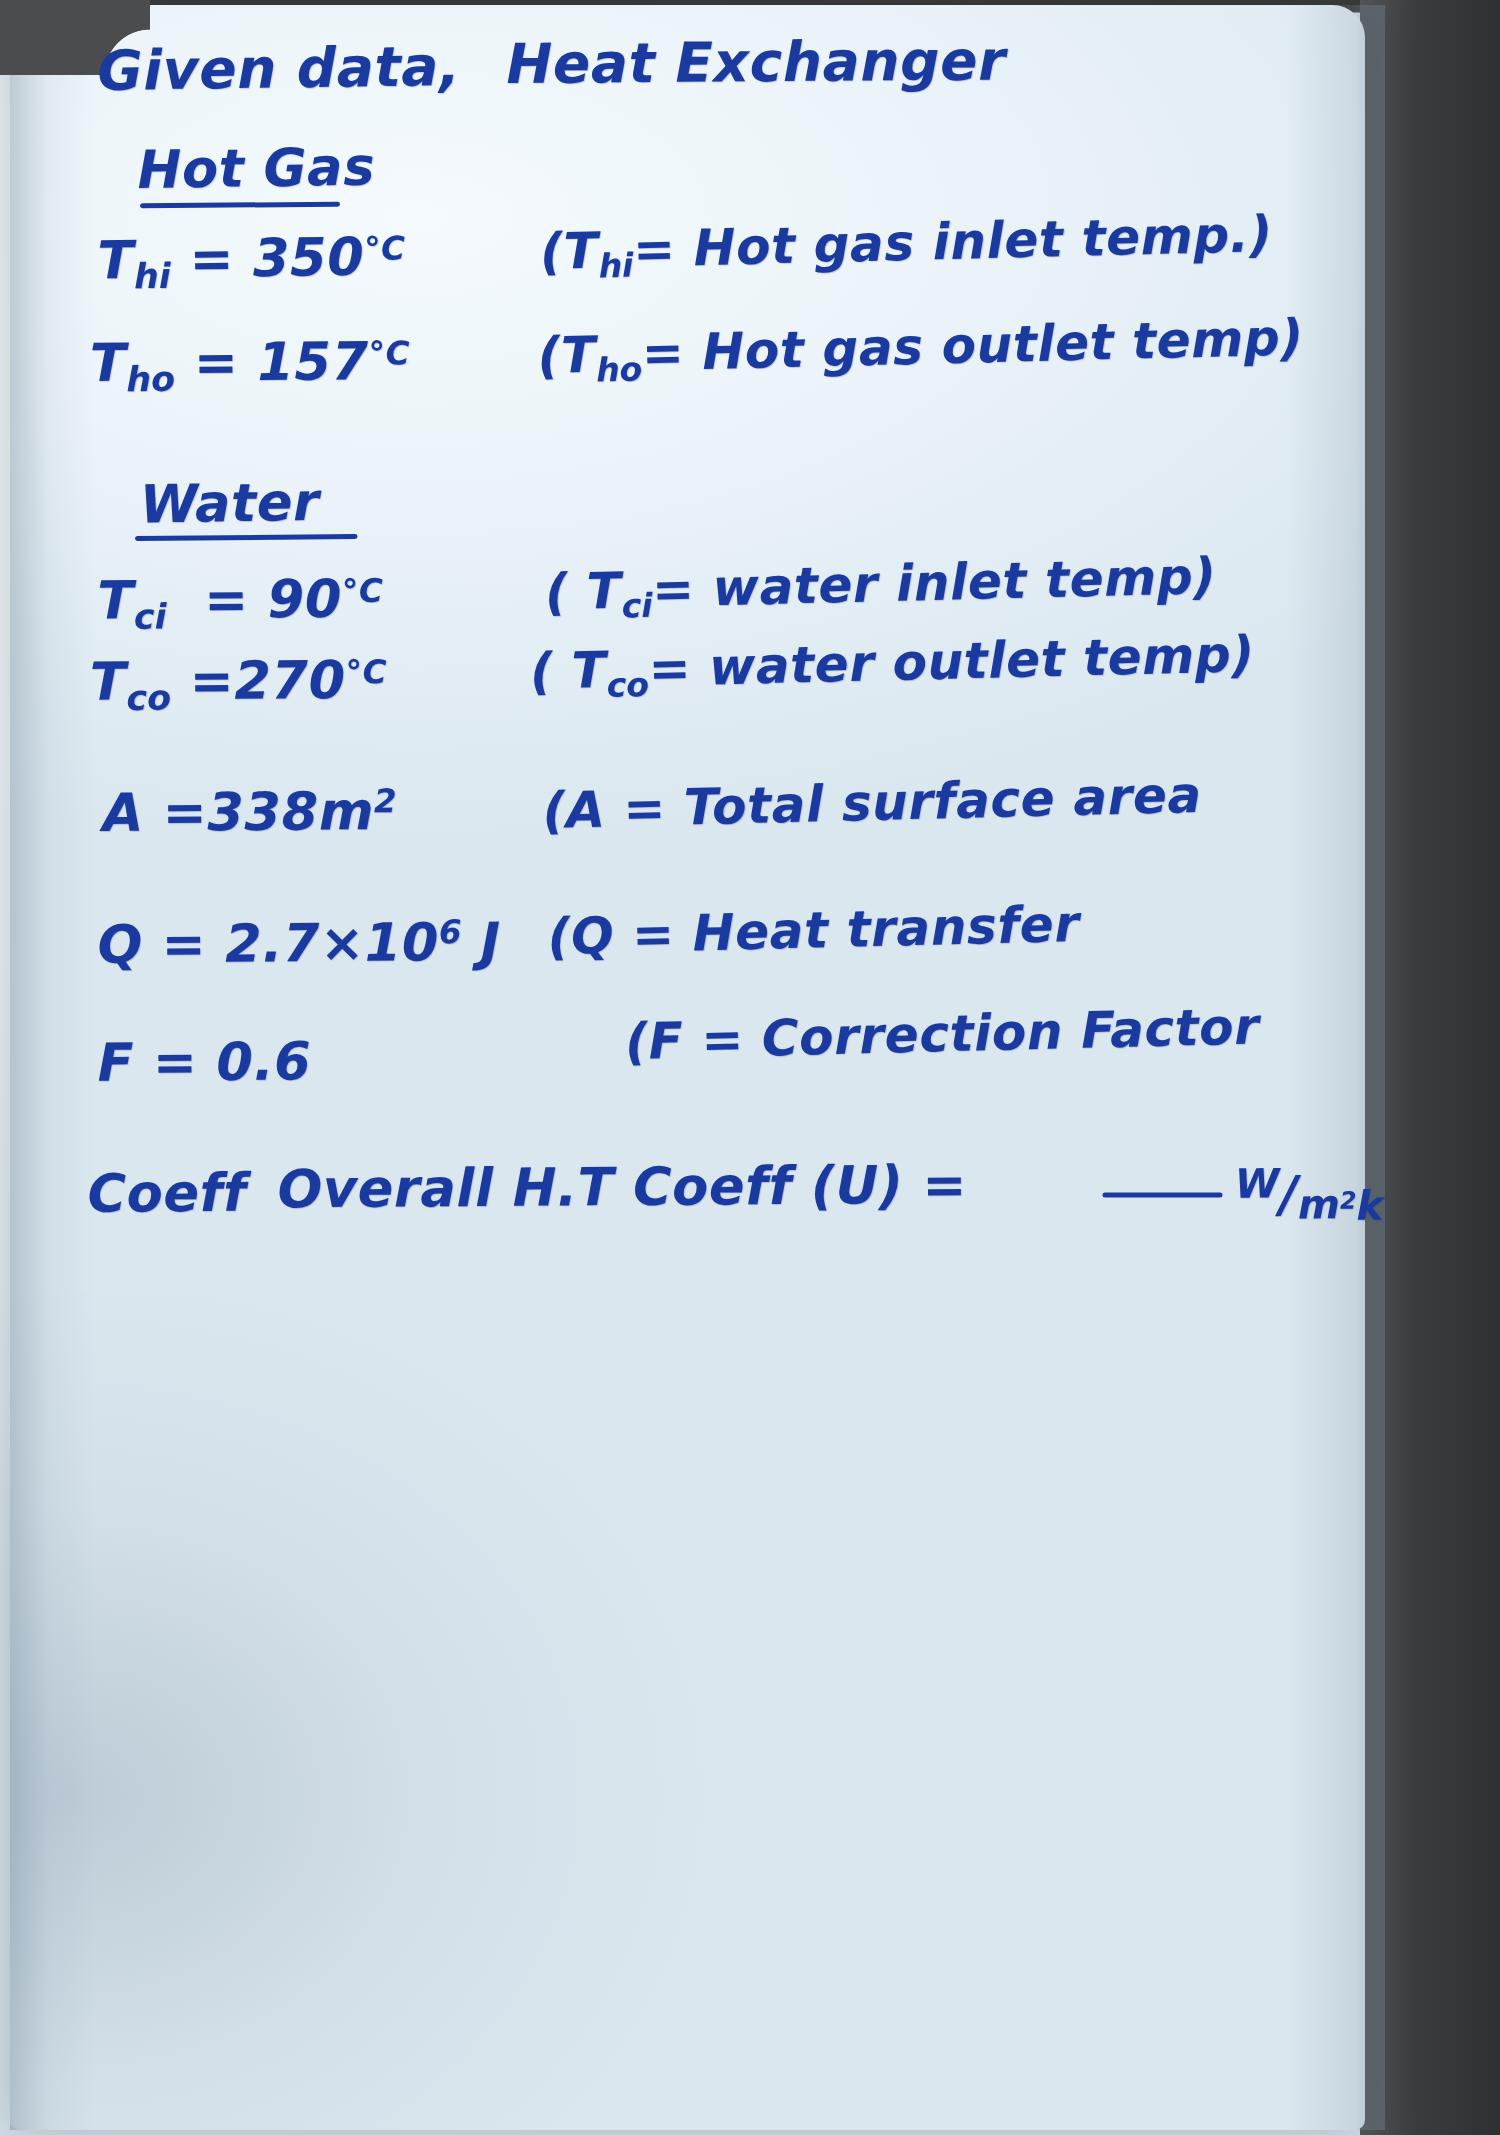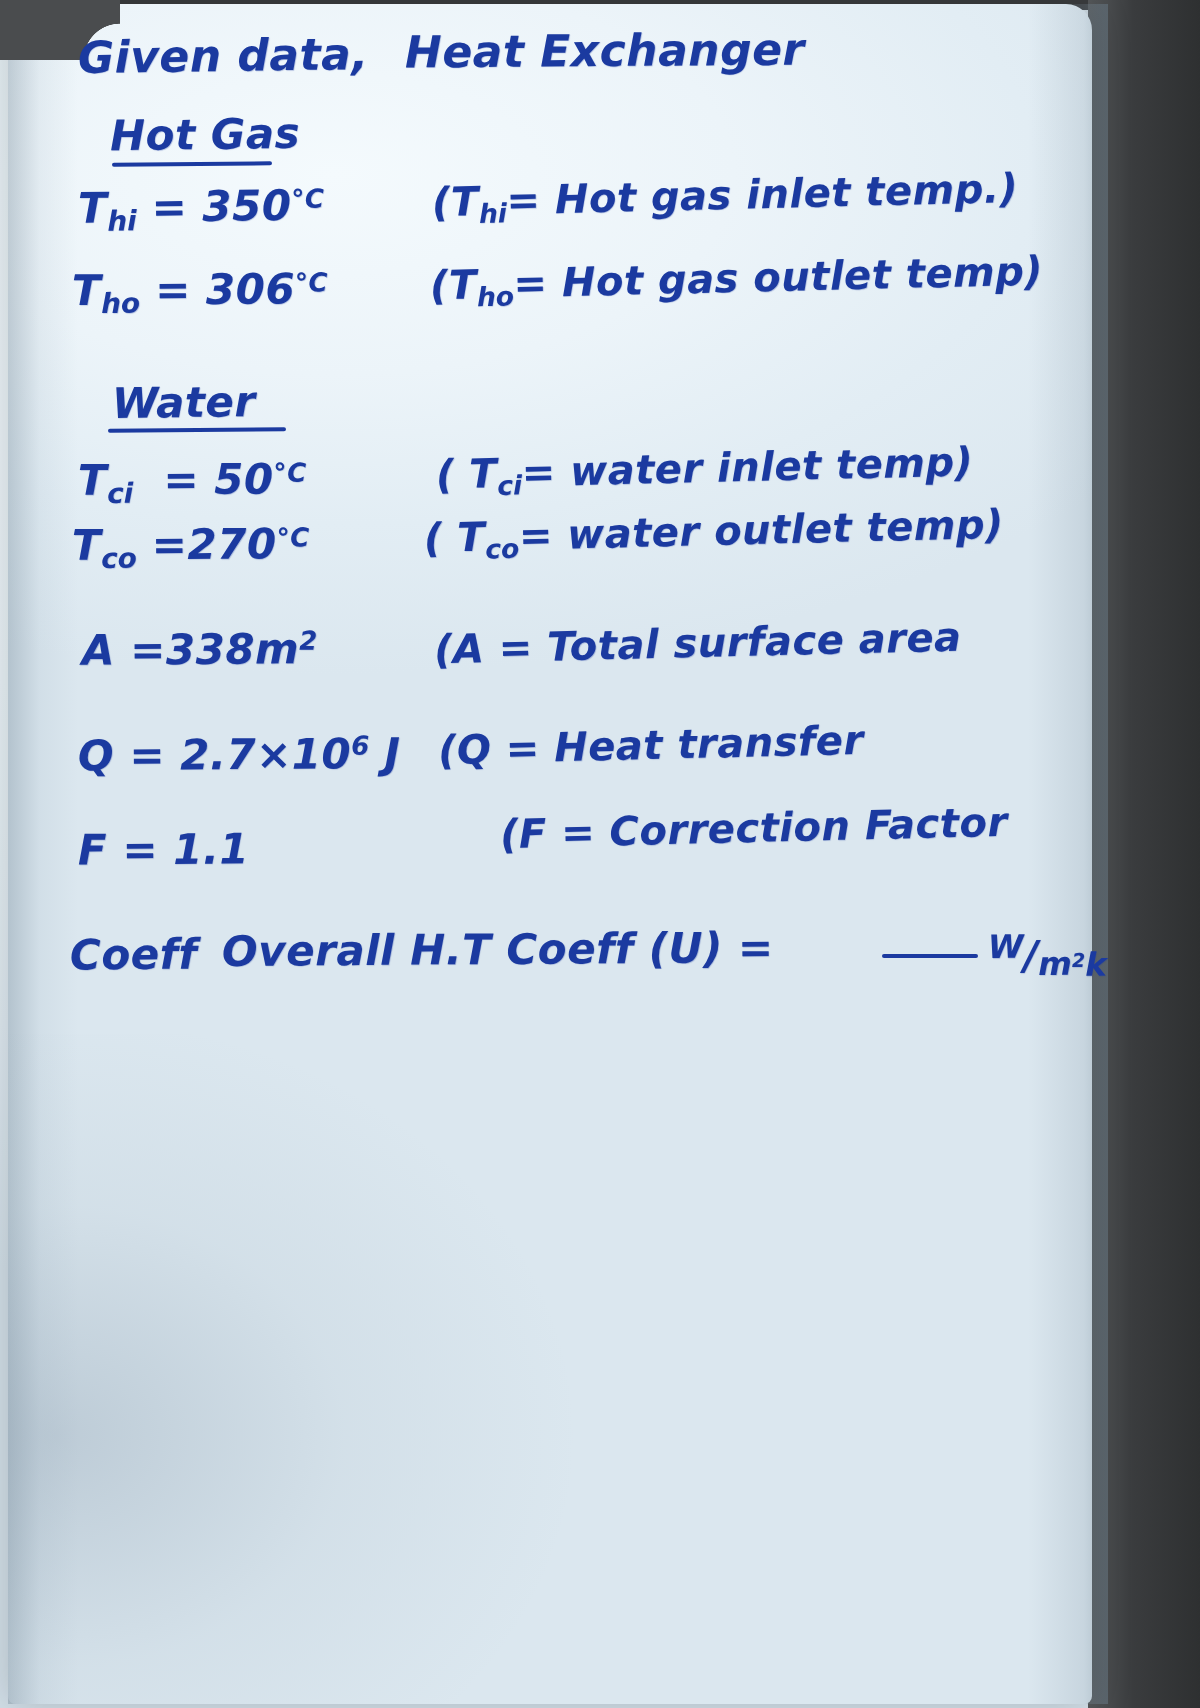--- a/index.html
+++ b/index.html
@@ -142,34 +142,34 @@
     <span>350</span><span class="deg">°C</span>
   </div>
   <div class="hw s40 tilt-2" style="left:432px; top:172px;">
     (<span>T</span><span class="sub">hi</span>=
     <span>Hot gas inlet temp.)</span>
   </div>
 
   <div class="hw s42 tilt-3" style="left:72px; top:265px;">
     <span>T</span><span class="sub">ho</span>
     <span>=</span>
-    <span>306</span><span class="deg">°C</span>
+    <span>157</span><span class="deg">°C</span>
   </div>
   <div class="hw s40 tilt-2" style="left:430px; top:255px;">
     (<span>T</span><span class="sub">ho</span>=
     <span>Hot gas outlet temp)</span>
   </div>
 
   <div class="hw s42 tilt-1" style="left:112px; top:378px;">Water</div>
   <div class="underline-bar" style="left:108px; top:428px; width:178px;"></div>
 
   <div class="hw s42 tilt-3" style="left:78px; top:455px;">
     <span>T</span><span class="sub">ci</span>
     &nbsp;<span>=</span>
-    <span>50</span><span class="deg">°C</span>
+    <span>90</span><span class="deg">°C</span>
   </div>
   <div class="hw s40 tilt-2" style="left:436px; top:445px;">
     ( <span>T</span><span class="sub">ci</span>=
     <span>water inlet temp)</span>
   </div>
 
   <div class="hw s42 tilt-3" style="left:72px; top:520px;">
     <span>T</span><span class="sub">co</span>
     <span>=</span><span>270</span><span class="deg">°C</span>
   </div>
@@ -188,21 +188,21 @@
     <span>Q</span>
     <span>=</span>
     <span>2.7×10</span><span class="sup">6</span>
     <span>J</span>
   </div>
   <div class="hw s40 tilt-2" style="left:438px; top:722px;">(Q = Heat transfer</div>
 
   <div class="hw s42 tilt-3" style="left:78px; top:825px;">
     <span>F</span>
     <span>=</span>
-    <span>1.1</span>
+    <span>0.6</span>
   </div>
   <div class="hw s40 tilt-2" style="left:500px; top:805px;">(F = Correction Factor</div>
 
   <div class="hw s42 tilt-3" style="left:70px; top:930px;">Coeff</div>
 
   <div class="hw s42 tilt-3" style="left:222px; top:925px;">Overall H.T Coeff (U) =</div>
 
   <div class="hw s42" style="left:878px; top:925px;">
     <span class="blank-bar"></span>
   </div>

